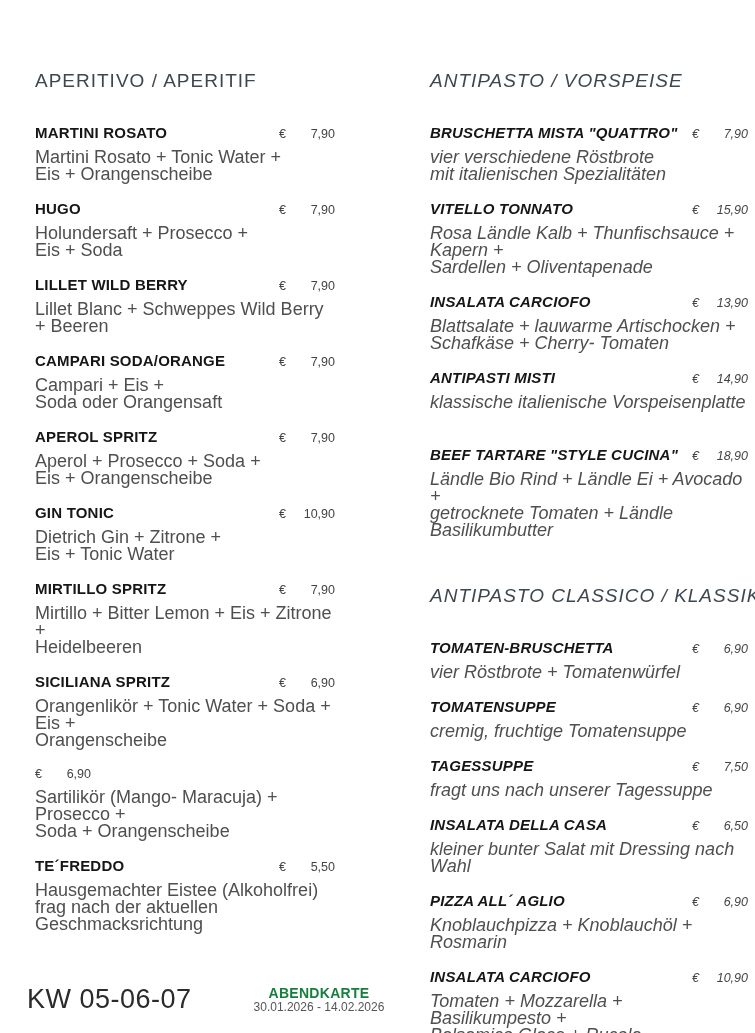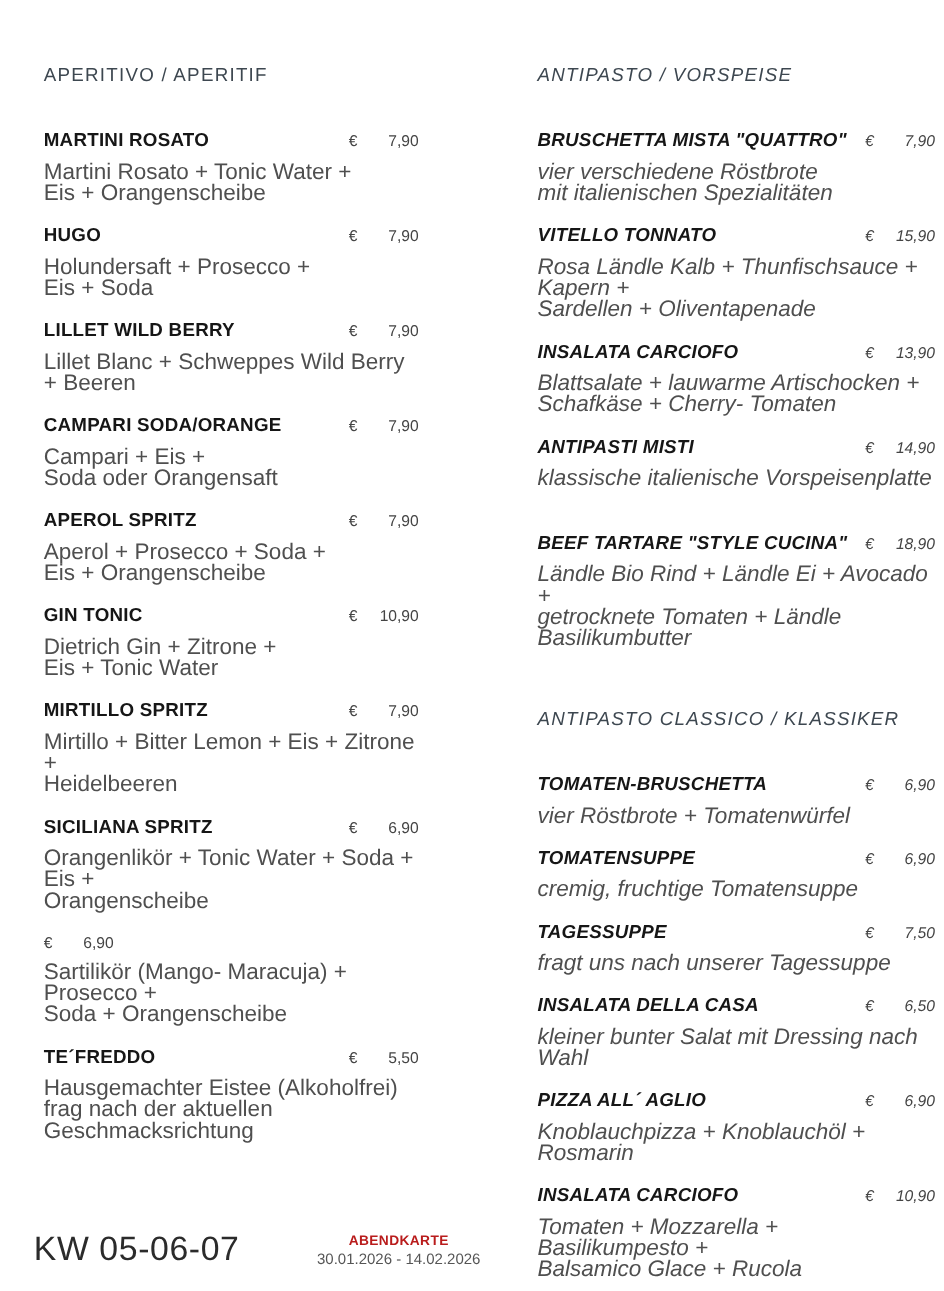--- a/index.html
+++ b/index.html
@@ -19,27 +19,28 @@
   }
   .columns{
     display:flex;
     padding:52px 7px 0 35px;
   }
   .col{display:block;}
   .col-left{width:300px;margin-right:95px;flex:0 0 auto;}
   .col-right{width:318px;flex:0 0 auto;font-style:italic;}
   .menu-section + .menu-section{margin-top:48px;}
   .section-title{
-    font-size:15px;
+    font-size:19px;
     font-weight:400;
     letter-spacing:1px;
     color:var(--section-title);
     line-height:18px;
     margin-bottom:35px;
     white-space:nowrap;
+    margin-top:20px;
   }
   .item{margin-bottom:18px;}
   .item-head{
     display:flex;
     align-items:baseline;
     justify-content:flex-start;
   }
   .item-name{
     font-size:15px;
     font-weight:700;
@@ -79,24 +80,24 @@
     font-weight:300;
     letter-spacing:.5px;
     color:#2b2b2b;
     white-space:nowrap;
   }
   .card-block{
     margin-left:62px;
     text-align:center;
   }
   .card-name{
-    font-size:11px;
+    font-size:14px;
     font-weight:700;
     letter-spacing:.3px;
-    color:#b91c1c;
+    color:#15803d;
     line-height:14px;
   }
   .card-validity{
     font-size:12px;
     color:#555555;
     line-height:14px;
   }
 </style>
 </head>
 <body>

